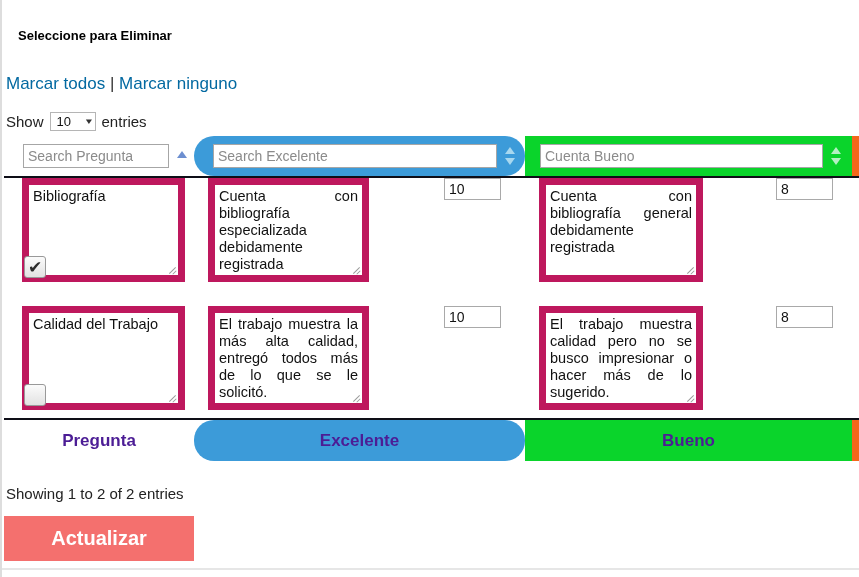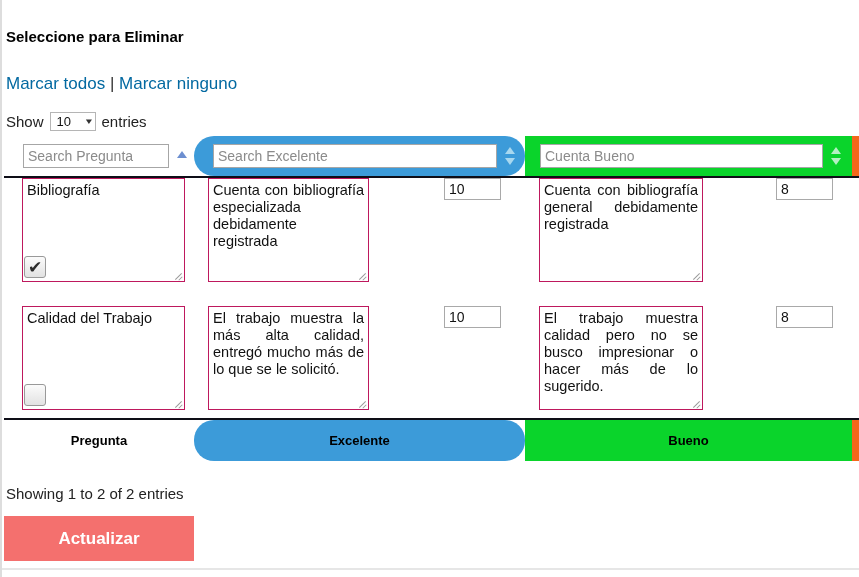--- a/index.html
+++ b/index.html
@@ -21,23 +21,23 @@
     position: absolute;
     left: 0; top: 0;
     width: 859px;
     height: 577px;
     border-left: 2px solid #dddddd;
     box-sizing: border-box;
   }
 
   .title {
     position: absolute;
-    left: 4px;
+    left: 16px;
     top: 28px;
-    font-size: 15px;
+    font-size: 13px;
     font-weight: bold;
     letter-spacing: 0px;
     text-align: center;
   }
 
   .marklinks {
     position: absolute;
     left: 4px;
     top: 74px;
     font-size: 17px;
@@ -156,21 +156,21 @@
   
   .bodyarea {
     position: relative;
     background: #fff;
     height: 240px;
   }
   .row { position: relative; height: 120px; }
   .cell { position: absolute; top: 0; }
 
   .ta {
-    border: 1px solid #be185d;
+    border: 7px solid #be185d;
     background: #fff;
     box-sizing: border-box;
     font-size: 14.5px;
     line-height: 17px;
     color: #111;
     padding: 3px 4px;
     position: relative;
     overflow: hidden;
     font-family: "Liberation Sans", sans-serif;
     text-align: justify;
@@ -234,43 +234,43 @@
     border-top: 2px solid #0e0e17;
   }
   .ftcell {
     position: absolute;
     top: 0;
     height: 41px;
     box-sizing: border-box;
     display: flex;
     align-items: center;
     justify-content: center;
-    font-size: 13px;
+    font-size: 17px;
     font-weight: bold;
-    color: #000000;
+    color: #4c1d95;
   }
 
   .infotext {
     position: absolute;
     left: 4px;
     top: 485px;
     font-size: 15px;
     color: #222;
   }
 
   .btn {
     position: absolute;
     left: 2px;
     top: 516px;
     width: 190px;
     height: 45px;
     background: #f4706e;
     color: #ffffff;
     border: none;
-    font-size: 17px;
+    font-size: 20px;
     font-weight: bold;
     font-family: "Liberation Sans", sans-serif;
     display: flex;
     align-items: center;
     justify-content: center;
     cursor: pointer;
   }
 
   .bottomline {
     position: absolute;
@@ -368,21 +368,21 @@
           <div class="ta ta-preg">
             <span>Calidad del Trabajo</span>
             <span class="grip"></span>
           </div>
           <div class="chk" style="left:20px;bottom:4px;">
             <span></span>
           </div>
         </div>
         <div class="cell" style="left:190px;">
           <div class="ta ta-exc">
-            <span>El trabajo muestra la más alta calidad, entregó mucho más de lo que se le solicitó.</span>
+            <span>El trabajo muestra la más alta calidad, entregó todos más de lo que se le solicitó.</span>
             <span class="grip"></span>
           </div>
         </div>
         <div class="cell" style="left:440px;">
           <div class="numbox">10</div>
         </div>
         <div class="cell" style="left:521px;">
           <div class="ta ta-bue">
             <span>El trabajo muestra calidad pero no se busco impresionar o hacer más de lo sugerido.</span>
             <span class="grip"></span>

